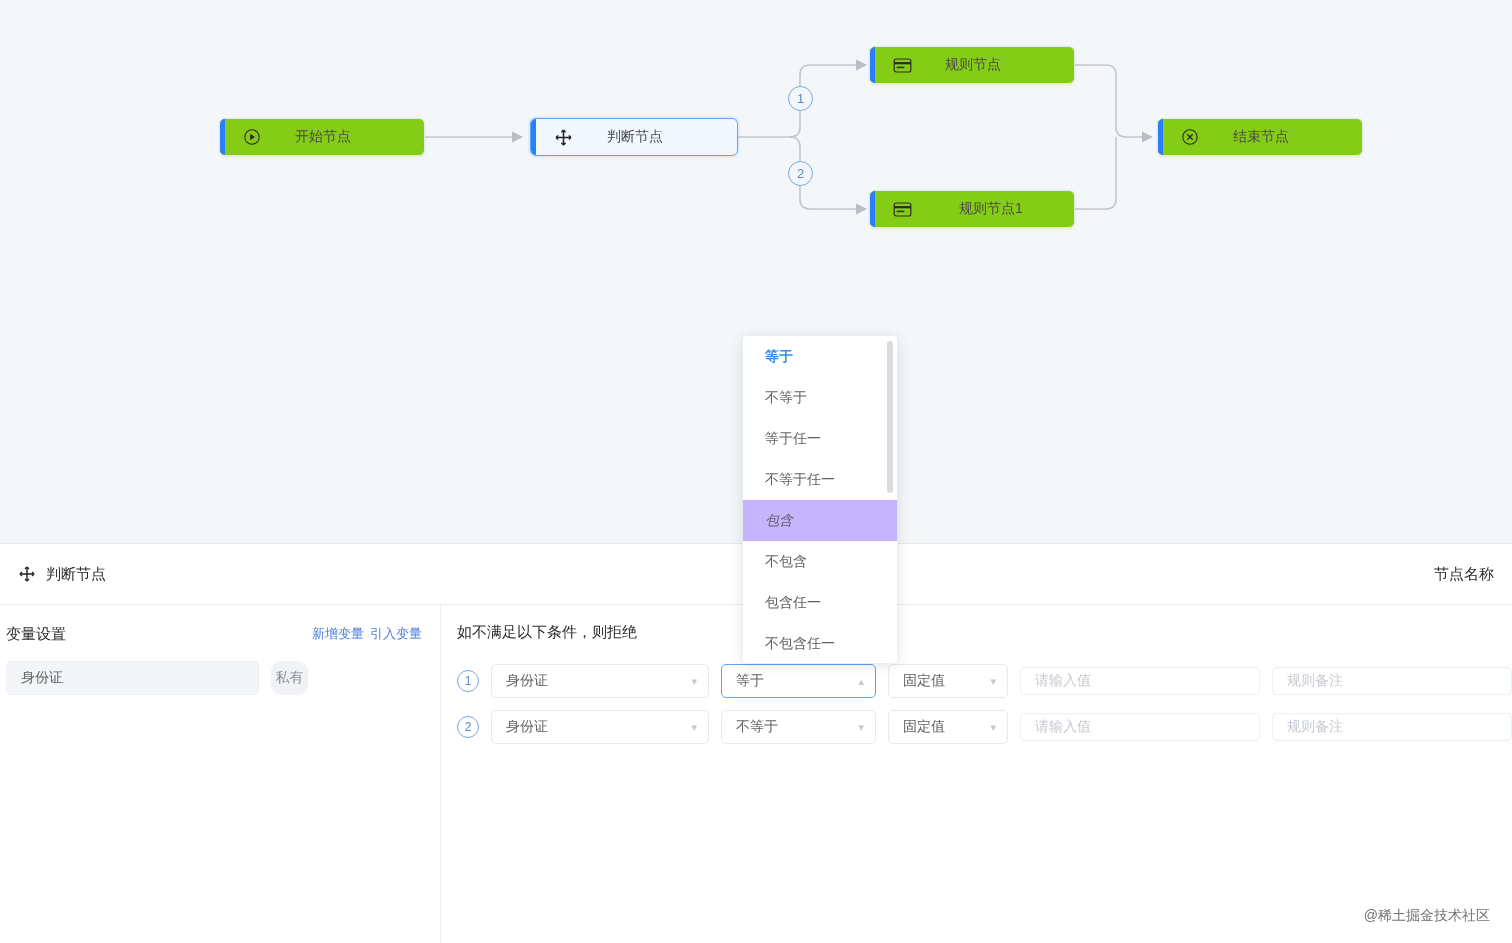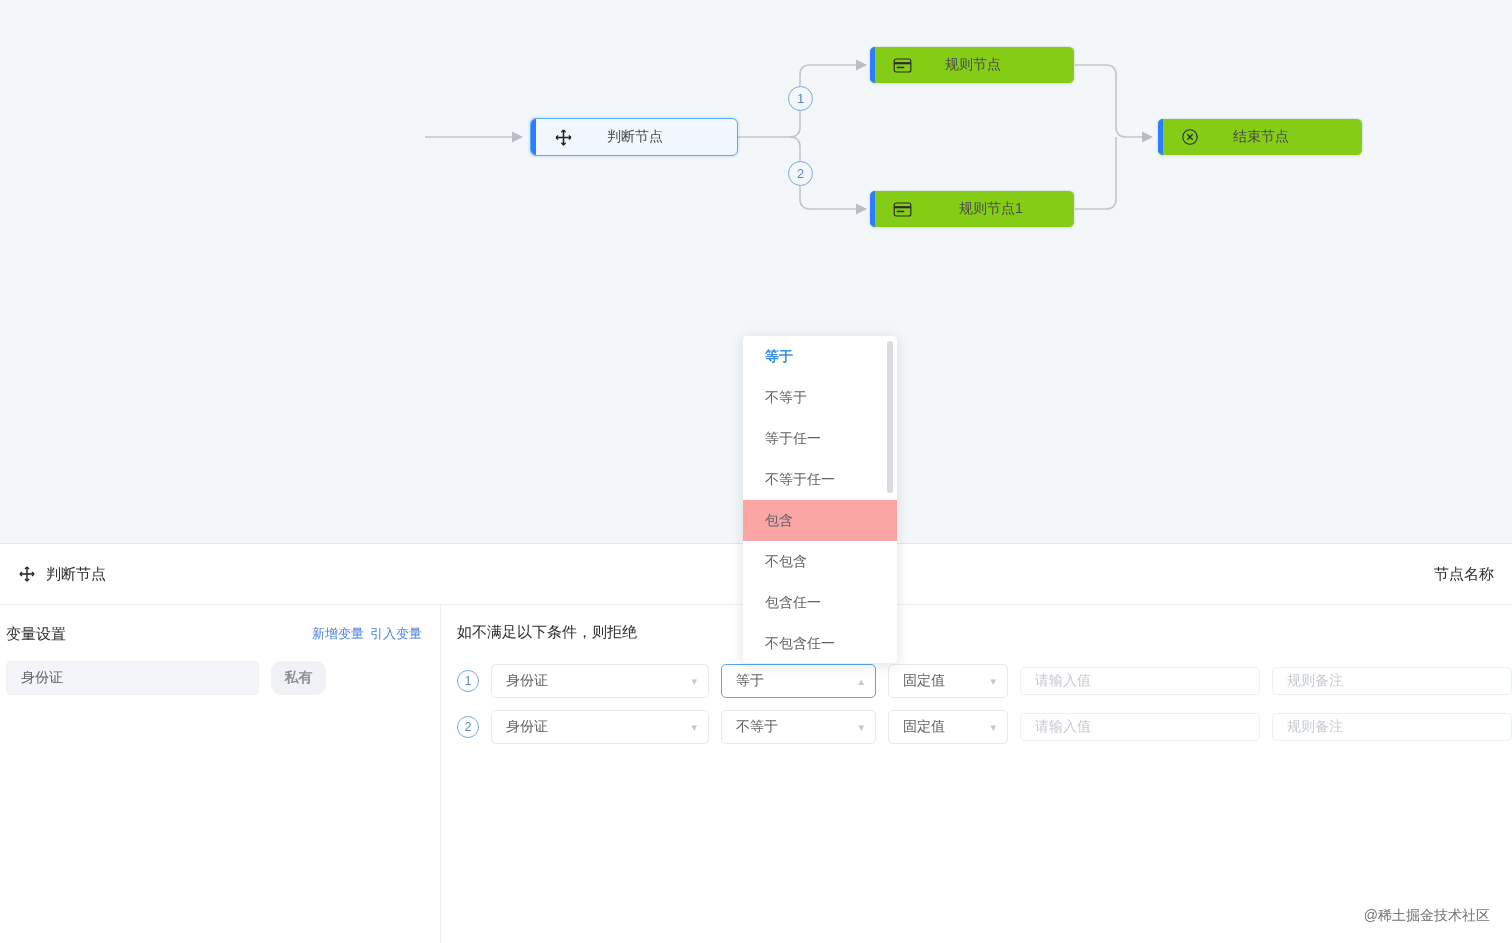--- a/index.html
+++ b/index.html
@@ -78,21 +78,21 @@
   }
   .dd-item {
     height: 41px;
     line-height: 41px;
     padding-left: 22px;
     font-size: 14px;
     color: #606266;
     white-space: nowrap;
   }
   .dd-item.sel { color: #3a8ee6; font-weight: bold; }
-  .dd-item.hov { background: #fca5a5; }
+  .dd-item.hov { background: #c4b5fd; font-style: italic; }
   #dd-scrollbar {
     position: absolute;
     right: 4px; top: 5px;
     width: 6px; height: 152px;
     background: #d8dbe0;
     border-radius: 3px;
   }
 
   
   #panel {
@@ -148,25 +148,25 @@
   #var-field {
     width: 253px; height: 34px;
     background: #f3f5f8;
     border: 1px solid #eceff3;
     border-radius: 5px;
     display: flex; align-items: center;
     padding-left: 14px;
     font-size: 14px; color: #606266;
   }
   #var-private {
-    width: 55px; height: 34px;
+    width: 37px; height: 34px;
     background: #f0f2f5;
     border-radius: 11px;
     display: flex; align-items: center; justify-content: center;
-    font-size: 14px; color: #8a9099; font-weight: bold;
+    font-size: 14px; color: #8a9099;
   }
 
   
   #cond-col {
     flex: 1;
     padding: 18px 0 0 16px;
     position: relative;
   }
   #cond-title { font-size: 15px; color: #2b2b2b; }
   #cond-rows { margin-top: 22px; }
@@ -239,20 +239,30 @@
 
     <path d="M 790 137 Q 800 137 800 127 L 800 75 Q 800 65 810 65 L 866 65" stroke="#c2c7ce" stroke-width="1.6" fill="none" marker-end="url(#arrow)"></path>
 
     <path d="M 790 137 Q 800 137 800 147 L 800 199 Q 800 209 810 209 L 866 209" stroke="#c2c7ce" stroke-width="1.6" fill="none" marker-end="url(#arrow)"></path>
 
     <path d="M 1075 65 L 1106 65 Q 1116 65 1116 75 L 1116 127 Q 1116 137 1126 137 L 1152 137" stroke="#c2c7ce" stroke-width="1.6" fill="none" marker-end="url(#arrow)"></path>
 
     <path d="M 1075 209 L 1106 209 Q 1116 209 1116 199 L 1116 137" stroke="#c2c7ce" stroke-width="1.6" fill="none"></path>
   </svg>
 
+  <div class="flow-node" style="left:219px; top:118px; width:206px;">
+    <span class="accent"></span>
+    <span class="node-icon">
+      <svg width="18" height="18" viewBox="0 0 18 18">
+        <circle cx="9" cy="9" r="7.2" fill="none" stroke="#2c2c2c" stroke-width="1.1"></circle>
+        <path d="M7.2 5.8 L12 9 L7.2 12.2 Z" fill="#2c2c2c"></path>
+      </svg>
+    </span>
+    <span class="node-label">开始节点</span>
+  </div>
 
   <div class="flow-node selected" style="left:530px; top:118px; width:208px;">
     <span class="accent"></span>
     <span class="node-icon">
       <svg width="17" height="17" viewBox="0 0 17 17">
         <path d="M8.5 1 L8.5 16 M1 8.5 L16 8.5" stroke="#222" stroke-width="1.5"></path>
         <path d="M8.5 1 L6.4 3.2 M8.5 1 L10.6 3.2 M8.5 16 L6.4 13.8 M8.5 16 L10.6 13.8
                  M1 8.5 L3.2 6.4 M1 8.5 L3.2 10.6 M16 8.5 L13.8 6.4 M16 8.5 L13.8 10.6" stroke="#222" stroke-width="1.4" fill="none"></path>
       </svg>
     </span>

